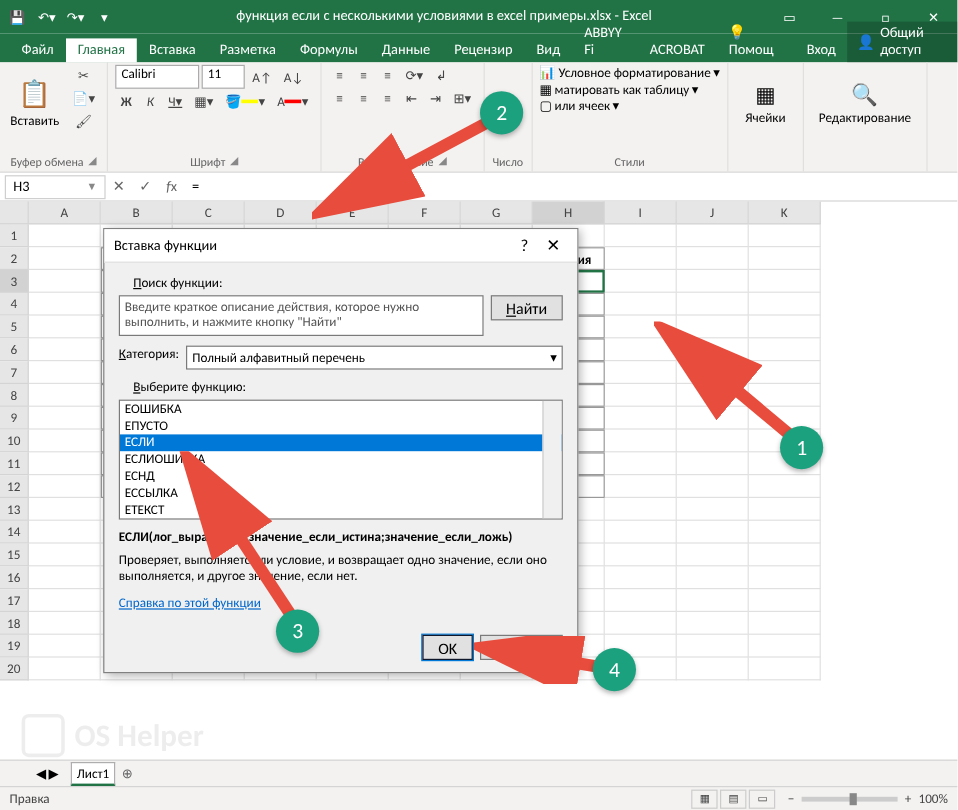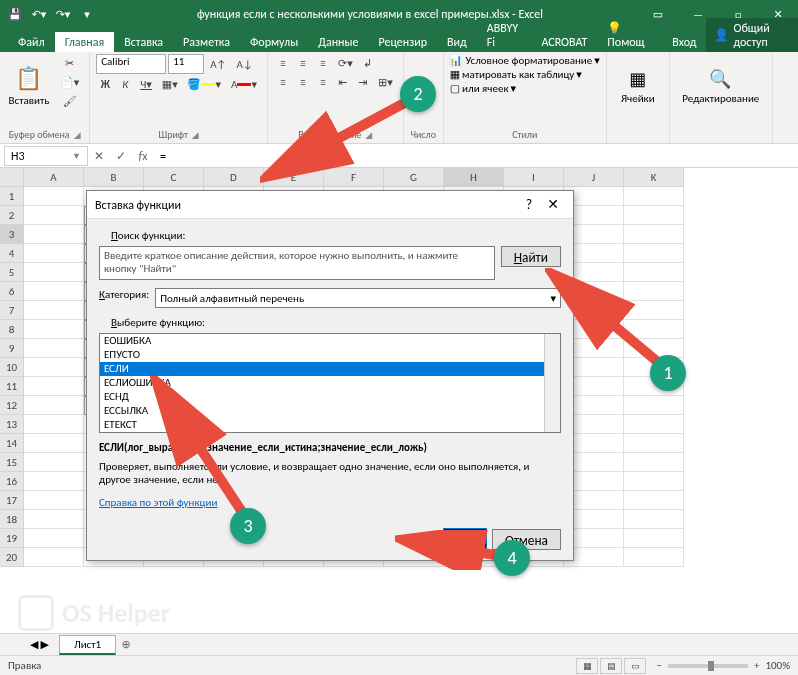--- a/index.html
+++ b/index.html
@@ -50,21 +50,21 @@
 .row-h.sel { background: #d2d2d2; }
 .col-h.sel { background: #d2d2d2; }
 .cells { position: relative; }
 .crow { display: flex; height: 19px; }
 .cell { width: 60px; height: 19px; border-right: 1px solid #e0e0e0; border-bottom: 1px solid #e0e0e0; font-size: 11px; padding: 0 3px; line-height: 19px; overflow: hidden; }
 .cell.bh { background: #fff; border: 1px solid #999; font-weight: bold; text-align: center; }
 .cell.bd { border: 1px solid #999; text-align: center; }
 .cell.active { border: 2px solid #217346; }
 
 
-.dialog { position: absolute; left: 86px; top: 190px; width: 488px; background: #f0f0f0; border: 1px solid #808080; box-shadow: 2px 2px 8px rgba(0,0,0,0.3); font-size: 11px; }
+.dialog { position: absolute; left: 86px; top: 190px; width: 396px; background: #f0f0f0; border: 1px solid #808080; box-shadow: 2px 2px 8px rgba(0,0,0,0.3); font-size: 11px; }
 .dlg-title { height: 28px; display: flex; align-items: center; padding: 0 8px; background: #fff; border-bottom: 1px solid #ddd; }
 .dlg-title span { flex: 1; font-size: 12px; }
 .dlg-close { width: 24px; text-align: center; font-size: 14px; }
 .dlg-body { padding: 10px 12px; }
 .dlg-label { margin-bottom: 4px; padding-left: 12px; }
 .dlg-row { display: flex; gap: 6px; margin-bottom: 8px; align-items: flex-start; }
 .dlg-search { flex: 1; height: 34px; border: 1px solid #7a7a7a; background: #fff; padding: 2px 4px; font-size: 11px; color: #555; }
 .dlg-btn { border: 1px solid #7a7a7a; background: #e1e1e1; padding: 2px 12px; height: 21px; }
 .dlg-btn.ok { border: 1px solid #0f172a; box-shadow: 0 0 0 1px #0078d7; }
 .dlg-sel { flex: 1; height: 20px; border: 1px solid #7a7a7a; background: #fff; padding: 0 4px; display: flex; align-items: center; justify-content: space-between; }
@@ -73,21 +73,21 @@
 .dlg-item { padding: 0 4px; height: 14px; line-height: 14px; font-size: 11px; }
 .dlg-item.sel { background: #0078d7; color: #fff; }
 .dlg-desc { margin-top: 8px; margin-bottom: 6px; }
 .dlg-desc b { font-weight: bold; }
 .dlg-link { color: #0066cc; text-decoration: underline; margin-top: 10px; display: inline-block; }
 .dlg-footer { display: flex; justify-content: flex-end; gap: 6px; padding: 10px 12px; }
 
 
 .sheet-tabs { position: absolute; bottom: 20px; left: 0; right: 0; height: 22px; border-top: 1px solid #d4d4d4; display: flex; align-items: center; background: #f3f2f1; font-size: 11px; padding-left: 30px; }
 .sheet-nav { display: flex; gap: 2px; margin-right: 10px; }
-.sheet-tab { padding: 2px 14px; border: 1px solid #aeaeae; background: #fff; border-bottom: 2px solid #217346; }
+.sheet-tab { padding: 2px 4px; border: 1px solid #aeaeae; background: #fff; border-bottom: 2px solid #217346; }
 .sheet-add { width: 20px; text-align: center; color: #666; }
 .hscroll { flex: 1; }
 
 
 .status-bar { position: absolute; bottom: 0; left: 0; right: 0; height: 20px; background: #f3f2f1; border-top: 1px solid #d4d4d4; display: flex; align-items: center; font-size: 11px; padding: 0 8px; color: #444; }
 .status-bar .spacer { flex: 1; }
 .view-btns { display: flex; gap: 2px; }
 .view-btn { width: 22px; height: 16px; border: 1px solid #ccc; display: flex; align-items: center; justify-content: center; font-size: 9px; }
 .zoom { display: flex; align-items: center; gap: 6px; margin-left: 10px; }
 .zoom-slider { width: 80px; height: 4px; background: #ccc; position: relative; }

